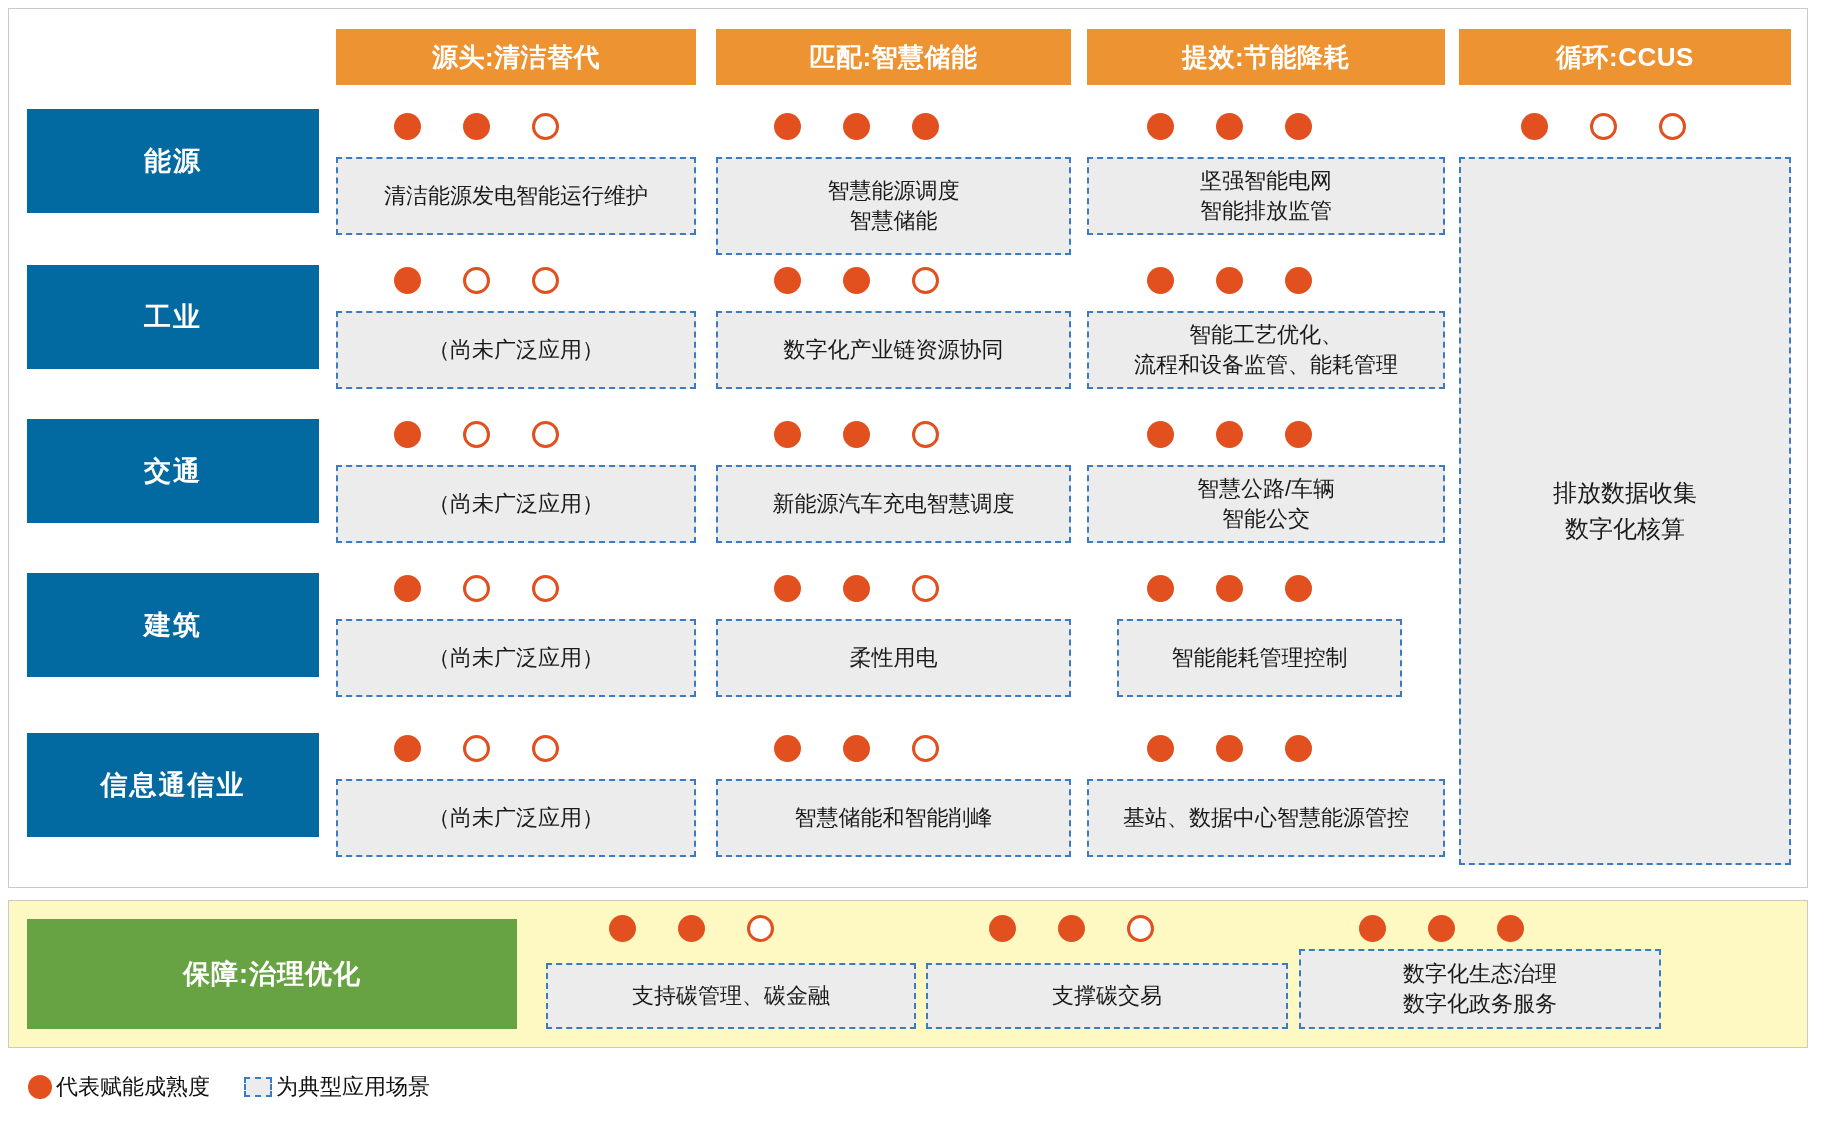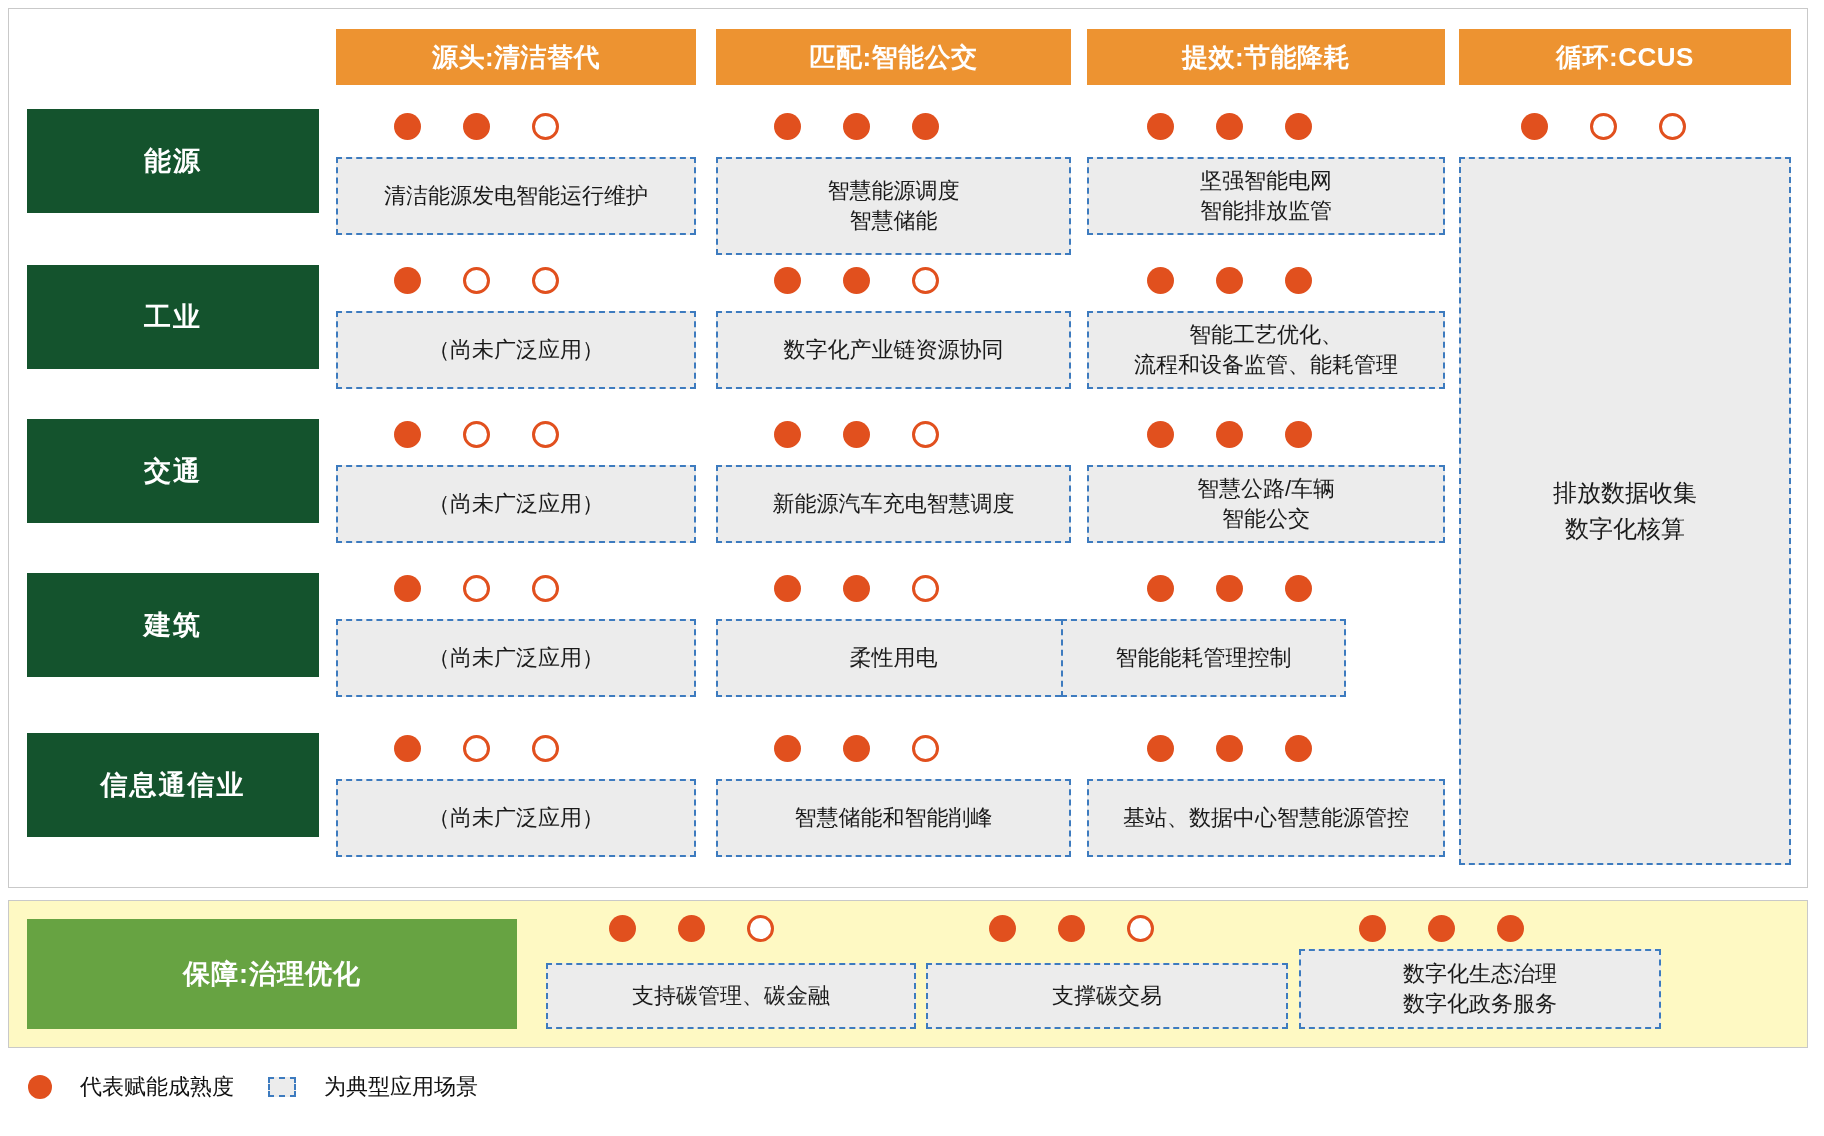--- a/index.html
+++ b/index.html
@@ -59,21 +59,21 @@
   .col-header.c1 { left: 707px; width: 355px; }
   .col-header.c2 { left: 1078px; width: 358px; }
   .col-header.c3 { left: 1450px; width: 332px; }
 
   
   .row-label {
     position: absolute;
     left: 18px;
     width: 292px;
     height: 104px;
-    background: #14532d;
+    background: #0369a1;
     color: #ffffff;
     font-size: 27px;
     font-weight: bold;
     display: flex;
     align-items: center;
     justify-content: center;
     letter-spacing: 2px;
   }
 
   
@@ -171,21 +171,21 @@
     left: 28px;
     top: 1072px;
     display: flex;
     align-items: center;
     gap: 34px;
     font-size: 22px;
   }
   .legend-item {
     display: flex;
     align-items: center;
-    gap: 28px;
+    gap: 4px;
   }
   .legend-swatch-dot {
     width: 24px;
     height: 24px;
     border-radius: 50%;
     background: #E1501E;
   }
   .legend-swatch-box {
     width: 28px;
     height: 20px;
@@ -196,21 +196,21 @@
 </style>
 </head>
 <body>
 
 <div class="page">
 
   <div class="matrix-panel">
 
     <div class="col-headers">
       <div class="col-header c0">源头:清洁替代</div>
-      <div class="col-header c1">匹配:智能公交</div>
+      <div class="col-header c1">匹配:智慧储能</div>
       <div class="col-header c3">循环:CCUS</div>
       <div class="col-header c2">提效:节能降耗</div>
     </div>
 
     <div class="row-label" style="top:100px">能源</div>
 
     <div class="dots" style="left:385px; top:104px">
       <span class="dot filled"></span>
       <span class="dot filled"></span>
       <span class="dot hollow"></span>
@@ -322,21 +322,21 @@
     </div>
     <div class="cell" style="left:707px; top:610px; width:355px; height:78px">
       <span>柔性用电</span>
     </div>
 
     <div class="dots" style="left:1138px; top:566px">
       <span class="dot filled"></span>
       <span class="dot filled"></span>
       <span class="dot filled"></span>
     </div>
-    <div class="cell" style="left:1052px; top:610px; width:285px; height:78px">
+    <div class="cell" style="left:1108px; top:610px; width:285px; height:78px">
       <span>智能能耗管理控制</span>
     </div>
 
     <div class="row-label" style="top:724px">信息通信业</div>
 
     <div class="dots" style="left:385px; top:726px">
       <span class="dot filled"></span>
       <span class="dot hollow"></span>
       <span class="dot hollow"></span>
     </div>

